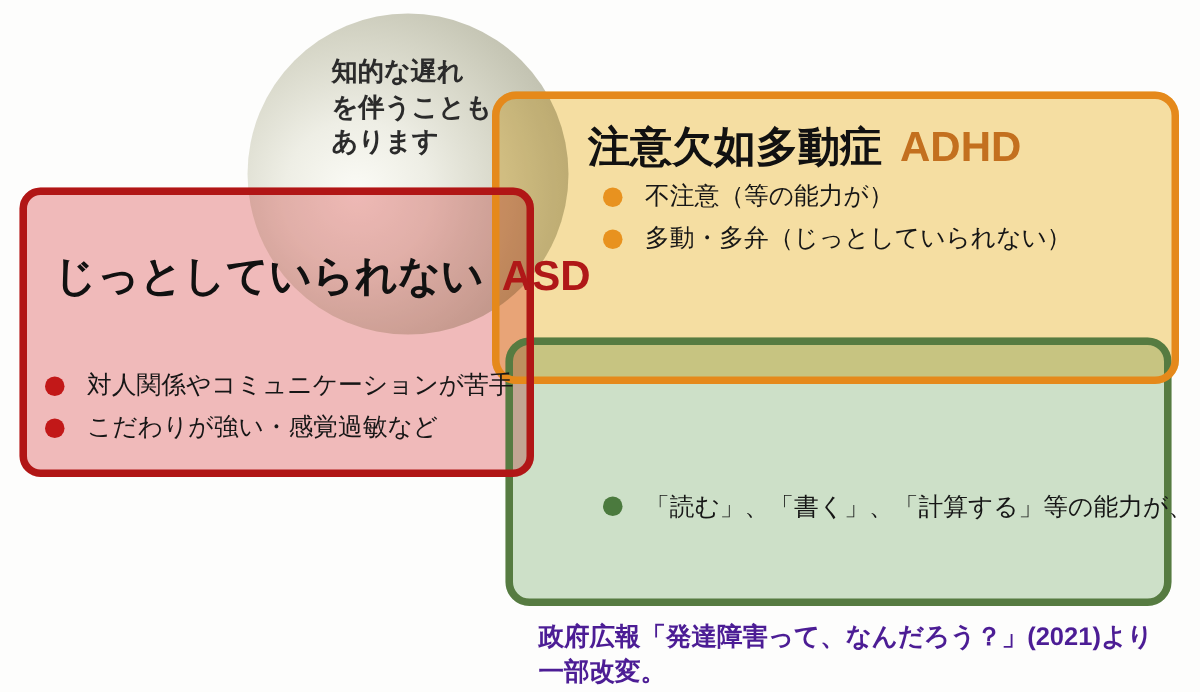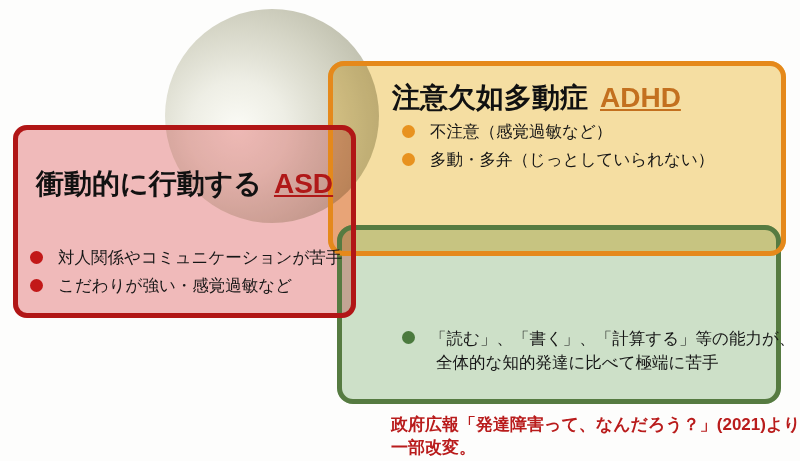--- a/index.html
+++ b/index.html
@@ -83,21 +83,21 @@
   .box-title {
     position: absolute;
     font-weight: 700;
     white-space: nowrap;
     line-height: 1.15;
     color: #111;
   }
   .title-asd  { left: 36px;  top: 168px; font-size: 28px; }
   .title-adhd { left: 392px; top: 82px;  font-size: 28px; }
   .title-sld  { left: 393px; top: 279px; font-size: 28px; }
-  .title-en { margin-left: 12px; text-decoration: underline; }
+  .title-en { margin-left: 12px; }
   .title-asd  .title-en { color: #b01818; text-align: center; }
   .title-adhd .title-en { color: #c3701f; }
   .title-sld  .title-en { color: #3f7c3c; margin-left: 22px; }
 
   .bullets {
     position: absolute;
   }
   .bullets-asd  { left: 30px;  top: 246px; text-align: right; }
   .bullets-adhd { left: 402px; top: 120px; }
   .bullets-sld  { left: 402px; top: 326px; }
@@ -127,74 +127,77 @@
   .bullet-cont {
     margin-left: 6px;
   }
   
   .caption {
     position: absolute;
     left: 359px; top: 414px;
     font-size: 17px;
     font-weight: 600;
     line-height: 22.5px;
-    color: #b91c1c;
-    white-space: nowrap;
-    margin-left: 32px;
+    color: #4c1d95;
+    white-space: nowrap;
   }
 </style>
 </head>
 <body>
 
 <div class="stage">
 
   <div class="sphere"></div>
+  <div class="sphere-label">
+    <div>知的な遅れ</div>
+    <div>を伴うことも</div>
+    <div>あります</div>
+  </div>
 
   <div class="fill fill-adhd"></div>
   <div class="fill fill-sld"></div>
   <div class="fill fill-asd"></div>
 
   <div class="frame frame-sld"></div>
   <div class="frame frame-adhd"></div>
   <div class="frame frame-asd"></div>
 
   <div class="box-title title-asd">
-    <span>衝動的に行動する</span><span class="title-en">ASD</span>
+    <span>じっとしていられない</span><span class="title-en">ASD</span>
   </div>
   <div class="bullets bullets-asd">
     <div class="bullet-row">
       <span class="dot dot-asd"></span>
       <span class="bullet-text">対人関係やコミュニケーションが苦手</span>
     </div>
     <div class="bullet-row">
       <span class="dot dot-asd"></span>
       <span class="bullet-text">こだわりが強い・感覚過敏など</span>
     </div>
   </div>
 
   <div class="box-title title-adhd">
     <span>注意欠如多動症</span><span class="title-en">ADHD</span>
   </div>
   <div class="bullets bullets-adhd">
     <div class="bullet-row">
       <span class="dot dot-adhd"></span>
-      <span class="bullet-text">不注意（感覚過敏など）</span>
+      <span class="bullet-text">不注意（等の能力が）</span>
     </div>
     <div class="bullet-row">
       <span class="dot dot-adhd"></span>
       <span class="bullet-text">多動・多弁（じっとしていられない）</span>
     </div>
   </div>
 
   <div class="bullets bullets-sld">
     <div class="bullet-row">
       <span class="dot dot-sld"></span>
       <span class="bullet-text">
         <span>「読む」、「書く」、「計算する」等の能力が、</span><br>
-        <span class="bullet-cont">全体的な知的発達に比べて極端に苦手</span>
       </span>
     </div>
   </div>
 
   <div class="caption">
     <div>政府広報「発達障害って、なんだろう？」(2021)より</div>
     <div>一部改変。</div>
   </div>
 
 </div>

